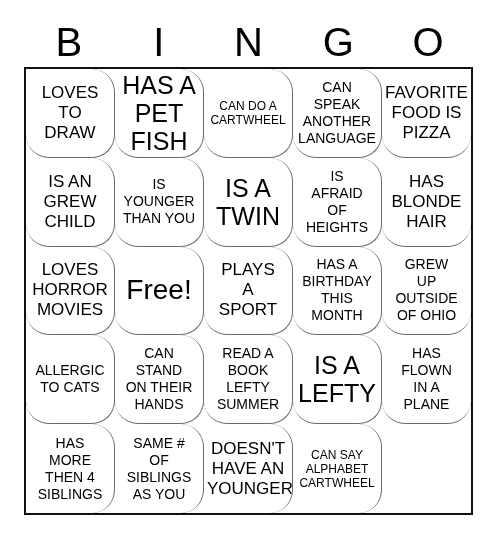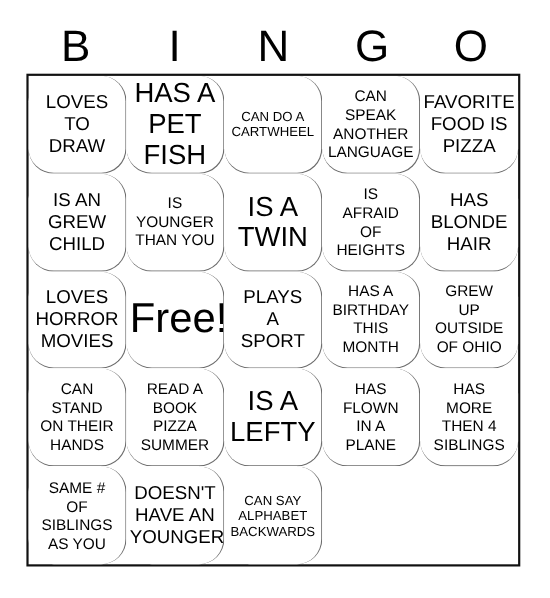--- a/index.html
+++ b/index.html
@@ -79,21 +79,21 @@
 
   .cell-text {
     display: block;
     width: 100%;
     text-align: center;
     white-space: pre-line;
     color: #000000;
   }
 
   
-  .fs-xl   { font-size: 38px; line-height: 34px; }
+  .fs-xl   { font-size: 28px; line-height: 34px; }
   .fs-lg   { font-size: 25px; line-height: 28px; }
   .fs-md   { font-size: 17px; line-height: 20px; }
   .fs-sm   { font-size: 14px; line-height: 17px; }
   .fs-xs   { font-size: 12px; line-height: 14px; }
 </style>
 </head>
 <body>
 
 <div class="card">
 
@@ -175,29 +175,33 @@
 THIS
 MONTH</span>
       </div>
       <div class="cell">
         <span class="cell-text fs-sm">GREW
 UP
 OUTSIDE
 OF OHIO</span>
       </div>
       <div class="cell">
+        <span class="cell-text fs-sm">ALLERGIC
+TO CATS</span>
+      </div>
+      <div class="cell">
         <span class="cell-text fs-sm">CAN
 STAND
 ON THEIR
 HANDS</span>
       </div>
       <div class="cell">
         <span class="cell-text fs-sm">READ A
 BOOK
-PIZZA
+LEFTY
 SUMMER</span>
       </div>
       <div class="cell">
         <span class="cell-text fs-lg">IS A
 LEFTY</span>
       </div>
       <div class="cell">
         <span class="cell-text fs-sm">HAS
 FLOWN
 IN A
@@ -216,17 +220,17 @@
 AS YOU</span>
       </div>
       <div class="cell">
         <span class="cell-text fs-md">DOESN'T
 HAVE AN
 YOUNGER</span>
       </div>
       <div class="cell">
         <span class="cell-text fs-xs">CAN SAY
 ALPHABET
-BACKWARDS</span>
+CARTWHEEL</span>
       </div>
     </div>
 
 </div>
 
 </body></html>

